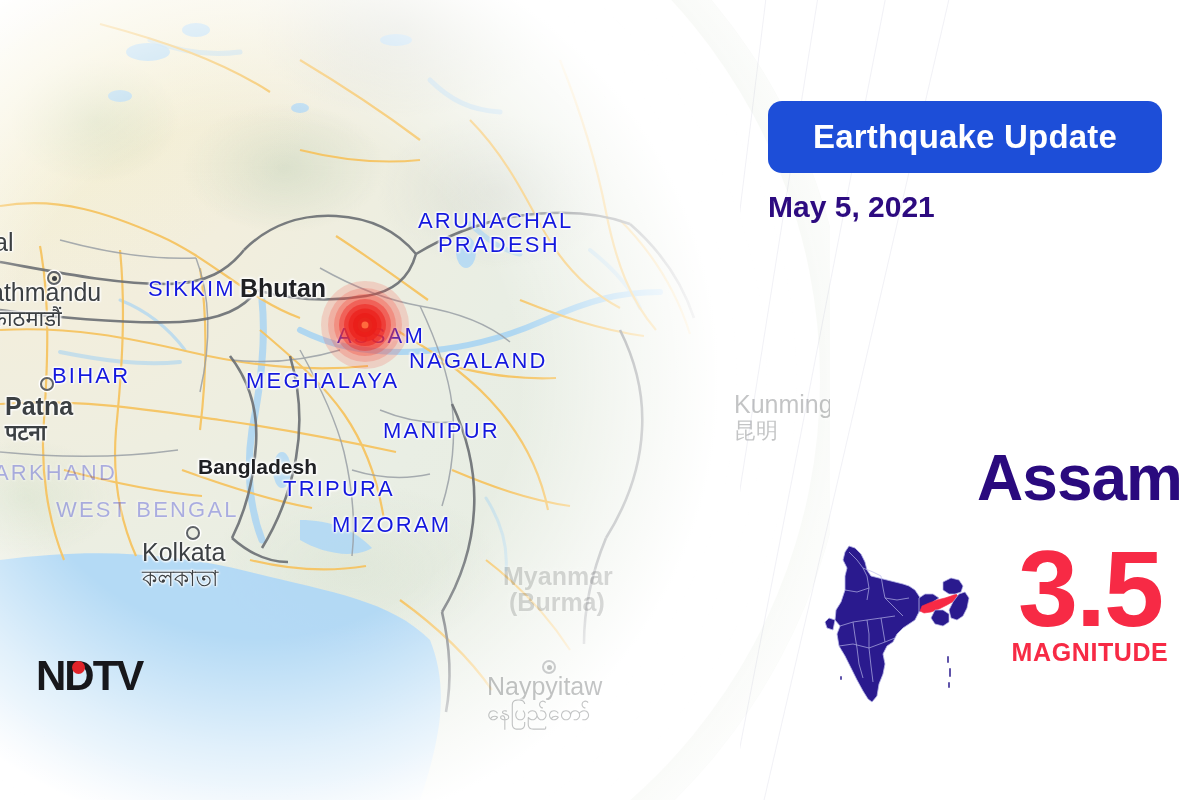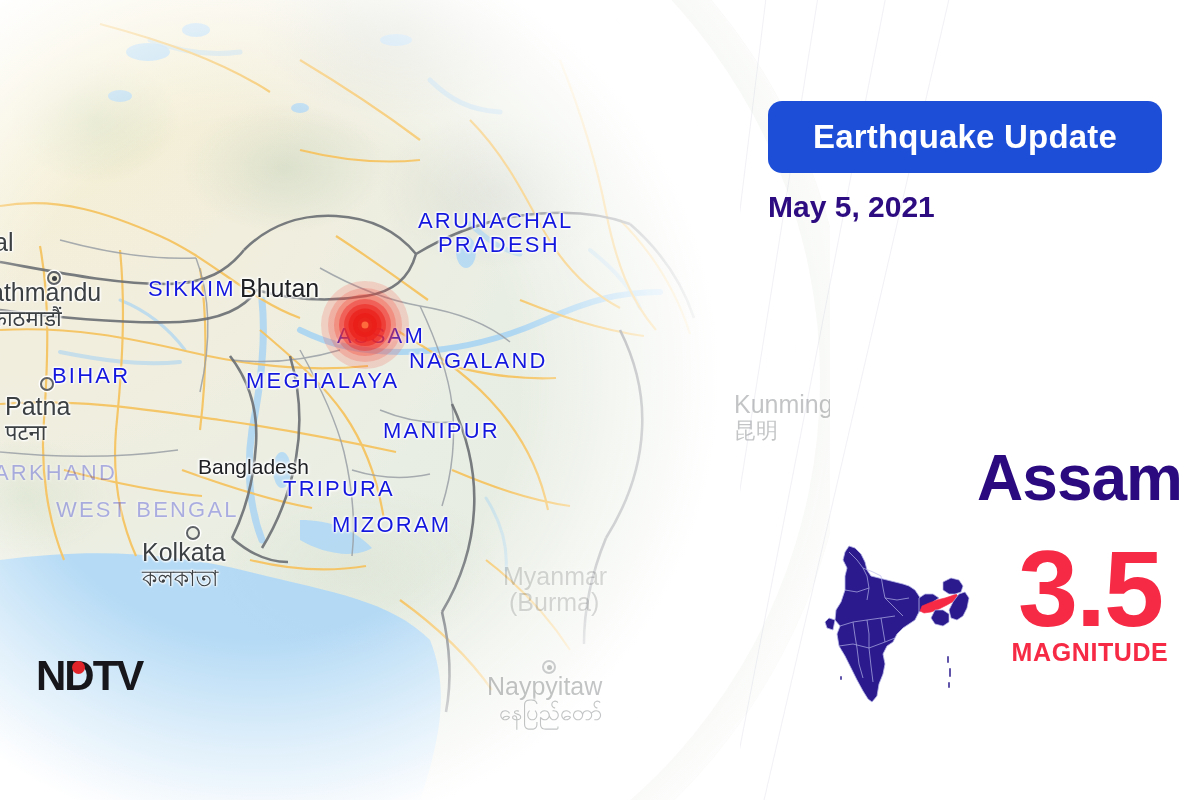--- a/index.html
+++ b/index.html
@@ -42,21 +42,21 @@
   }
   .vignette{left:-330px;top:-210px;width:1180px;height:1180px;
     background:radial-gradient(circle at 50% 50%, rgba(255,255,255,0) 48%, rgba(255,255,255,.45) 63%, rgba(255,255,255,.85) 74%, #fff 84%);
   }
   .map-svg{position:absolute;left:0;top:0;width:830px;height:800px;}
 
   
   .lbl{position:absolute;white-space:nowrap;font-family:"Liberation Sans",sans-serif;}
   .lbl-state{color:#1418de;font-weight:400;letter-spacing:2.2px;
     text-shadow:0 0 3px #fff,0 0 3px #fff,1px 1px 2px #fff,-1px -1px 2px #fff;}
-  .lbl-country{color:#202124;font-weight:400;
+  .lbl-country{color:#202124;font-weight:700;
     text-shadow:0 0 3px #fff,0 0 3px #fff,1px 1px 2px #fff,-1px -1px 2px #fff,0 0 5px #fff;}
   .lbl-city{color:#3c4043;font-weight:400;
     text-shadow:0 0 3px #fff,0 0 3px #fff,1px 1px 2px #fff,-1px -1px 2px #fff;}
   .lbl-city .native{display:block;line-height:1.05;}
   .lbl-dim{opacity:.30;}
   .lbl-dim2{opacity:.16;}
   .city-dot{position:absolute;border:2px solid #5f6368;border-radius:50%;background:transparent;}
   .city-dot.ring{box-shadow:0 0 0 1.5px #fff;}
   .city-dot-core{position:absolute;width:5px;height:5px;border-radius:50%;background:#3c4043;}
 
@@ -229,25 +229,25 @@
         <div class="lbl lbl-state" style="left: 52px; top: 363px; font-size: 22px;">BIHAR</div>
         <div class="lbl lbl-state lbl-dim" style="left: -6px; top: 460px; font-size: 22px;">ARKHAND</div>
         <div class="lbl lbl-state lbl-dim" style="left: 56px; top: 497px; font-size: 22px;">WEST BENGAL</div>
         <div class="lbl lbl-country" style="left: 240px; top: 274px; font-size: 25px;">Bhutan</div>
         <div class="lbl lbl-country" style="left: 198px; top: 420px; font-size: 21px; margin-top: 35px;">Bangladesh</div>
         <div class="lbl lbl-country lbl-dim2" style="left: 503px; top: 562px; font-size: 25px;">Myanmar</div>
         <div class="lbl lbl-country lbl-dim2" style="left: 509px; top: 588px; font-size: 25px;">(Burma)</div>
         <div class="lbl lbl-city" style="left: -10px; top: 278px; font-size: 25px;"><span>athmandu</span><span class="native" style="font-size: 22px;">काठमाडौं</span></div>
         <span class="city-dot ring" style="left: 47px; top: 271px; width: 10px; height: 10px;"></span>
         <span class="city-dot-core" style="position: absolute; left: 51.5px; top: 275.5px;"></span>
-        <div class="lbl lbl-city" style="left: 5px; top: 392px; font-size: 25px;"><span>Patna</span><span class="native" style="font-size: 22px;">पटना</span></div>
+        <div class="lbl lbl-city" style="left: 5px; top: 392px; font-size: 25px; font-weight: bold;"><span>Patna</span><span class="native" style="font-size: 22px;">पटना</span></div>
         <span class="city-dot ring" style="left: 40px; top: 377px; width: 10px; height: 10px;"></span>
         <div class="lbl lbl-city" style="left: 142px; top: 538px; font-size: 25px;"><span>Kolkata</span><span class="native" style="font-size: 22px;">কলকাতা</span></div>
         <span class="city-dot ring" style="left: 186px; top: 526px; width: 10px; height: 10px;"></span>
-        <div class="lbl lbl-city lbl-dim" style="left: 487px; top: 672px; font-size: 25px; text-align: right;"><span>Naypyitaw</span><span class="native" style="font-size: 22px;">နေပြည်တော်</span></div>
+        <div class="lbl lbl-city lbl-dim" style="left: 487px; top: 672px; font-size: 25px;"><span>Naypyitaw</span><span class="native" style="font-size: 22px;">နေပြည်တော်</span></div>
         <span class="city-dot ring lbl-dim" style="left: 542px; top: 660px; width: 10px; height: 10px;"></span>
         <span class="city-dot-core lbl-dim" style="position: absolute; left: 546.5px; top: 664.5px;"></span>
         <div class="lbl lbl-city lbl-dim" style="left: 734px; top: 390px; font-size: 25px;"><span>Kunming</span><span class="native" style="font-size: 22px;">昆明</span></div>
         <div class="lbl lbl-city" style="left: -6px; top: 228px; font-size: 25px;"><span>al</span></div>
       </div>
 
     <div id="epicenter">
       <span class="ring r1"></span>
       <span class="ring r2"></span>
       <span class="ring r3"></span>

